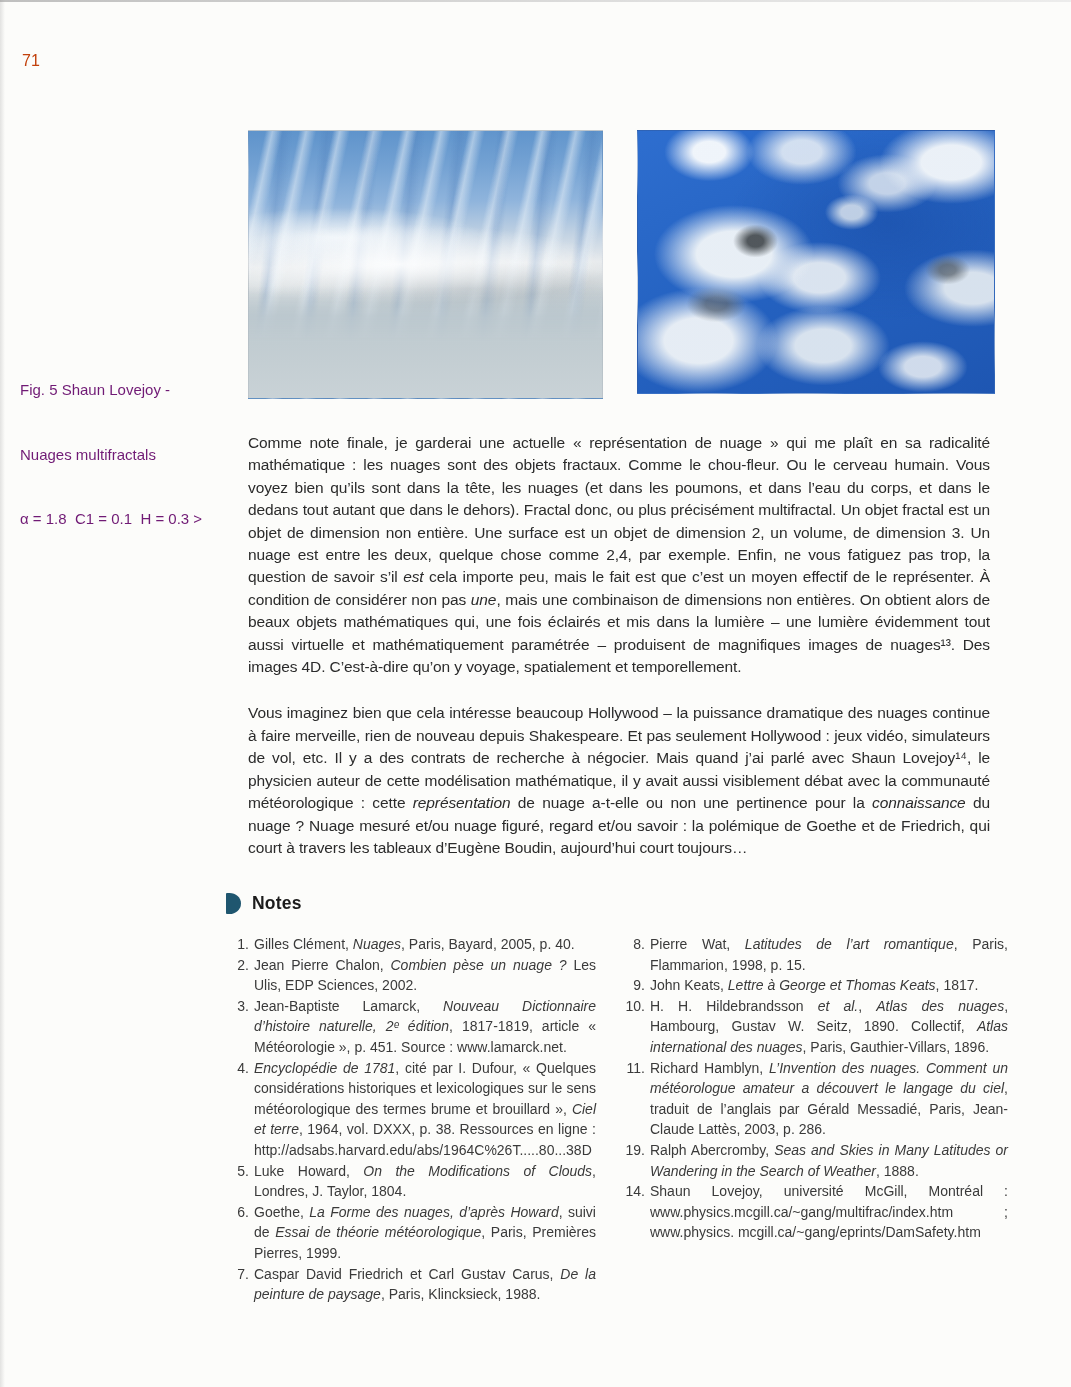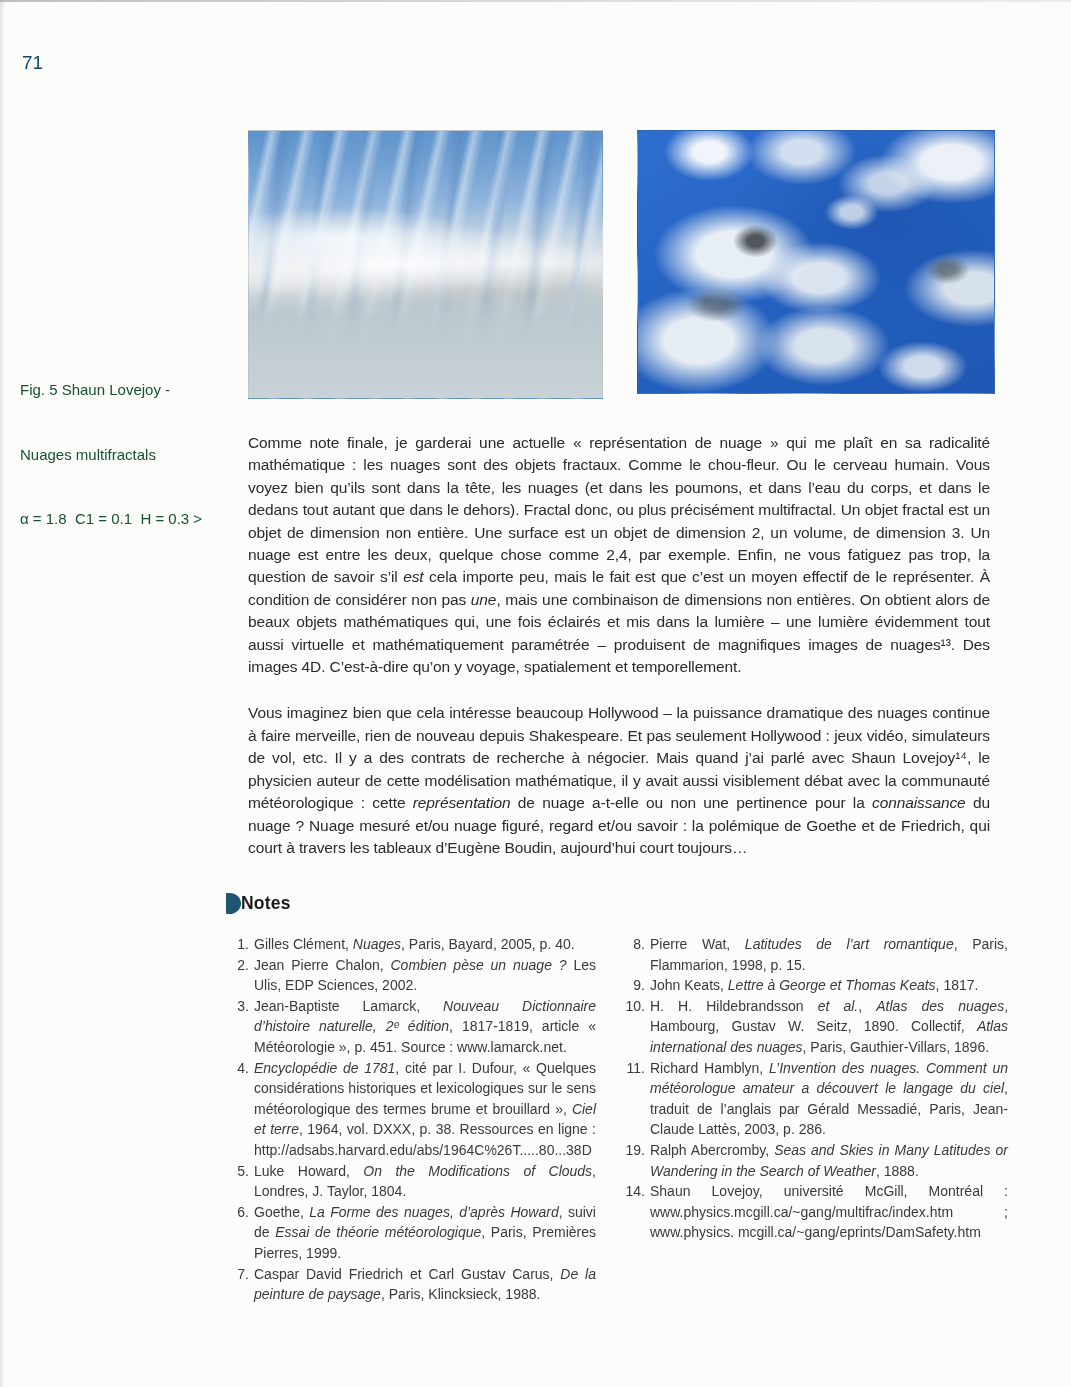--- a/index.html
+++ b/index.html
@@ -8,21 +8,21 @@
     width:1071px;height:1387px;
     margin:0 auto;
     background:#fcfcfa;
     font-family:"Liberation Sans","DejaVu Sans",sans-serif;
     color:#2e2e2e;
     overflow:hidden;
   }
   .scan-edge-top{position:absolute;top:0;left:0;right:0;height:2px;background:linear-gradient(90deg,#9f9f9f,#cfcfcf 60%,#e4e4e4);opacity:.65;}
   .scan-edge-left{position:absolute;top:0;bottom:0;left:0;width:5px;background:linear-gradient(90deg,rgba(150,150,150,.25),rgba(150,150,150,0));}
 
-  .page-number{position:absolute;left:22px;top:52px;font-size:19px;color:#0c4a6e;}
+  .page-number{position:absolute;left:22px;top:52px;font-size:16px;color:#c2410c;}
 
   .photo{position:absolute;top:130px;border:1px solid rgba(120,130,140,.15);}
   .photo-stratus{
     left:248px;width:353px;height:267px;
     background:
       linear-gradient(180deg, rgba(193,204,210,0) 58%, rgba(188,200,207,.85) 70%, #c1ccd1 79%, #c9d2d6 100%),
       radial-gradient(80% 20% at 42% 50%, rgba(252,253,254,.95), rgba(252,253,254,0) 75%),
       radial-gradient(60% 16% at 25% 40%, rgba(248,251,253,.85), rgba(248,251,253,0) 70%),
       radial-gradient(70% 14% at 62% 59%, rgba(150,160,167,.55), rgba(150,160,167,0) 72%),
       repeating-linear-gradient(102deg, rgba(255,255,255,0) 0px, rgba(255,255,255,0) 16px, rgba(238,245,250,.5) 23px, rgba(255,255,255,0) 33px),
@@ -43,31 +43,31 @@
       radial-gradient(9% 8%   at 87% 53%, rgba(88,96,102,.7) 25%,    rgba(88,96,102,0) 70%),
       radial-gradient(26% 20% at 94% 60%, rgba(235,240,243,.9) 30%,  rgba(235,240,243,0) 74%),
       radial-gradient(12% 10% at 22% 66%, rgba(66,72,76,.55) 25%,    rgba(66,72,76,0) 70%),
       radial-gradient(30% 27% at 17% 80%, rgba(240,244,247,.95) 32%, rgba(240,244,247,0) 74%),
       radial-gradient(26% 21% at 52% 82%, rgba(236,241,244,.9) 30%,  rgba(236,241,244,0) 72%),
       radial-gradient(18% 14% at 80% 90%, rgba(238,242,245,.85) 28%, rgba(238,242,245,0) 70%),
       radial-gradient(60% 50% at 70% 35%, rgba(23,72,160,.45), rgba(23,72,160,0) 75%),
       linear-gradient(155deg,#2e6ecf 0%,#2563c2 45%,#1e56b2 100%);
   }
 
-  .fig-caption{position:absolute;left:20px;top:336px;font-size:15px;line-height:21.5px;color:#14532d;white-space:pre-wrap;}
+  .fig-caption{position:absolute;left:20px;top:336px;font-size:15px;line-height:21.5px;color:#701a75;white-space:pre-wrap;}
 
   .body-text{
     position:absolute;left:248px;top:432px;width:752px;
     font-size:15.5px;line-height:22.4px;letter-spacing:-0.1px;
     text-align:justify;color:#2b2b2b;
   }
   .para{margin:0 10px 24px 0;}
 
   .notes{position:absolute;left:216px;top:893px;width:794px;}
-  .notes-head{display:flex;align-items:center;margin-left:2px;padding-left:8px;}
+  .notes-head{display:flex;align-items:center;gap:11px;margin-left:2px;padding-left:8px;}
   .notes-icon{width:15px;height:21px;border-radius:1px 12px 12px 1px / 1px 11px 11px 1px;background:#1f566f;flex:0 0 auto;}
   .notes-title{font-size:17.5px;font-weight:bold;color:#1c1c1c;letter-spacing:.2px;}
   .notes-cols{display:flex;gap:28px;margin-top:20px;margin-left:12px;}
   .notes-col{text-align:justify;}
   .notes-col-0{width:368px;}
   .notes-col-1{width:384px;}
   .note{display:flex;font-size:14px;line-height:20.6px;color:#3a3a3a;}
   .note-num{flex:0 0 21px;text-align:right;padding-right:5px;white-space:nowrap;}
   .note-text{flex:1;text-align:justify;}
 </style>

